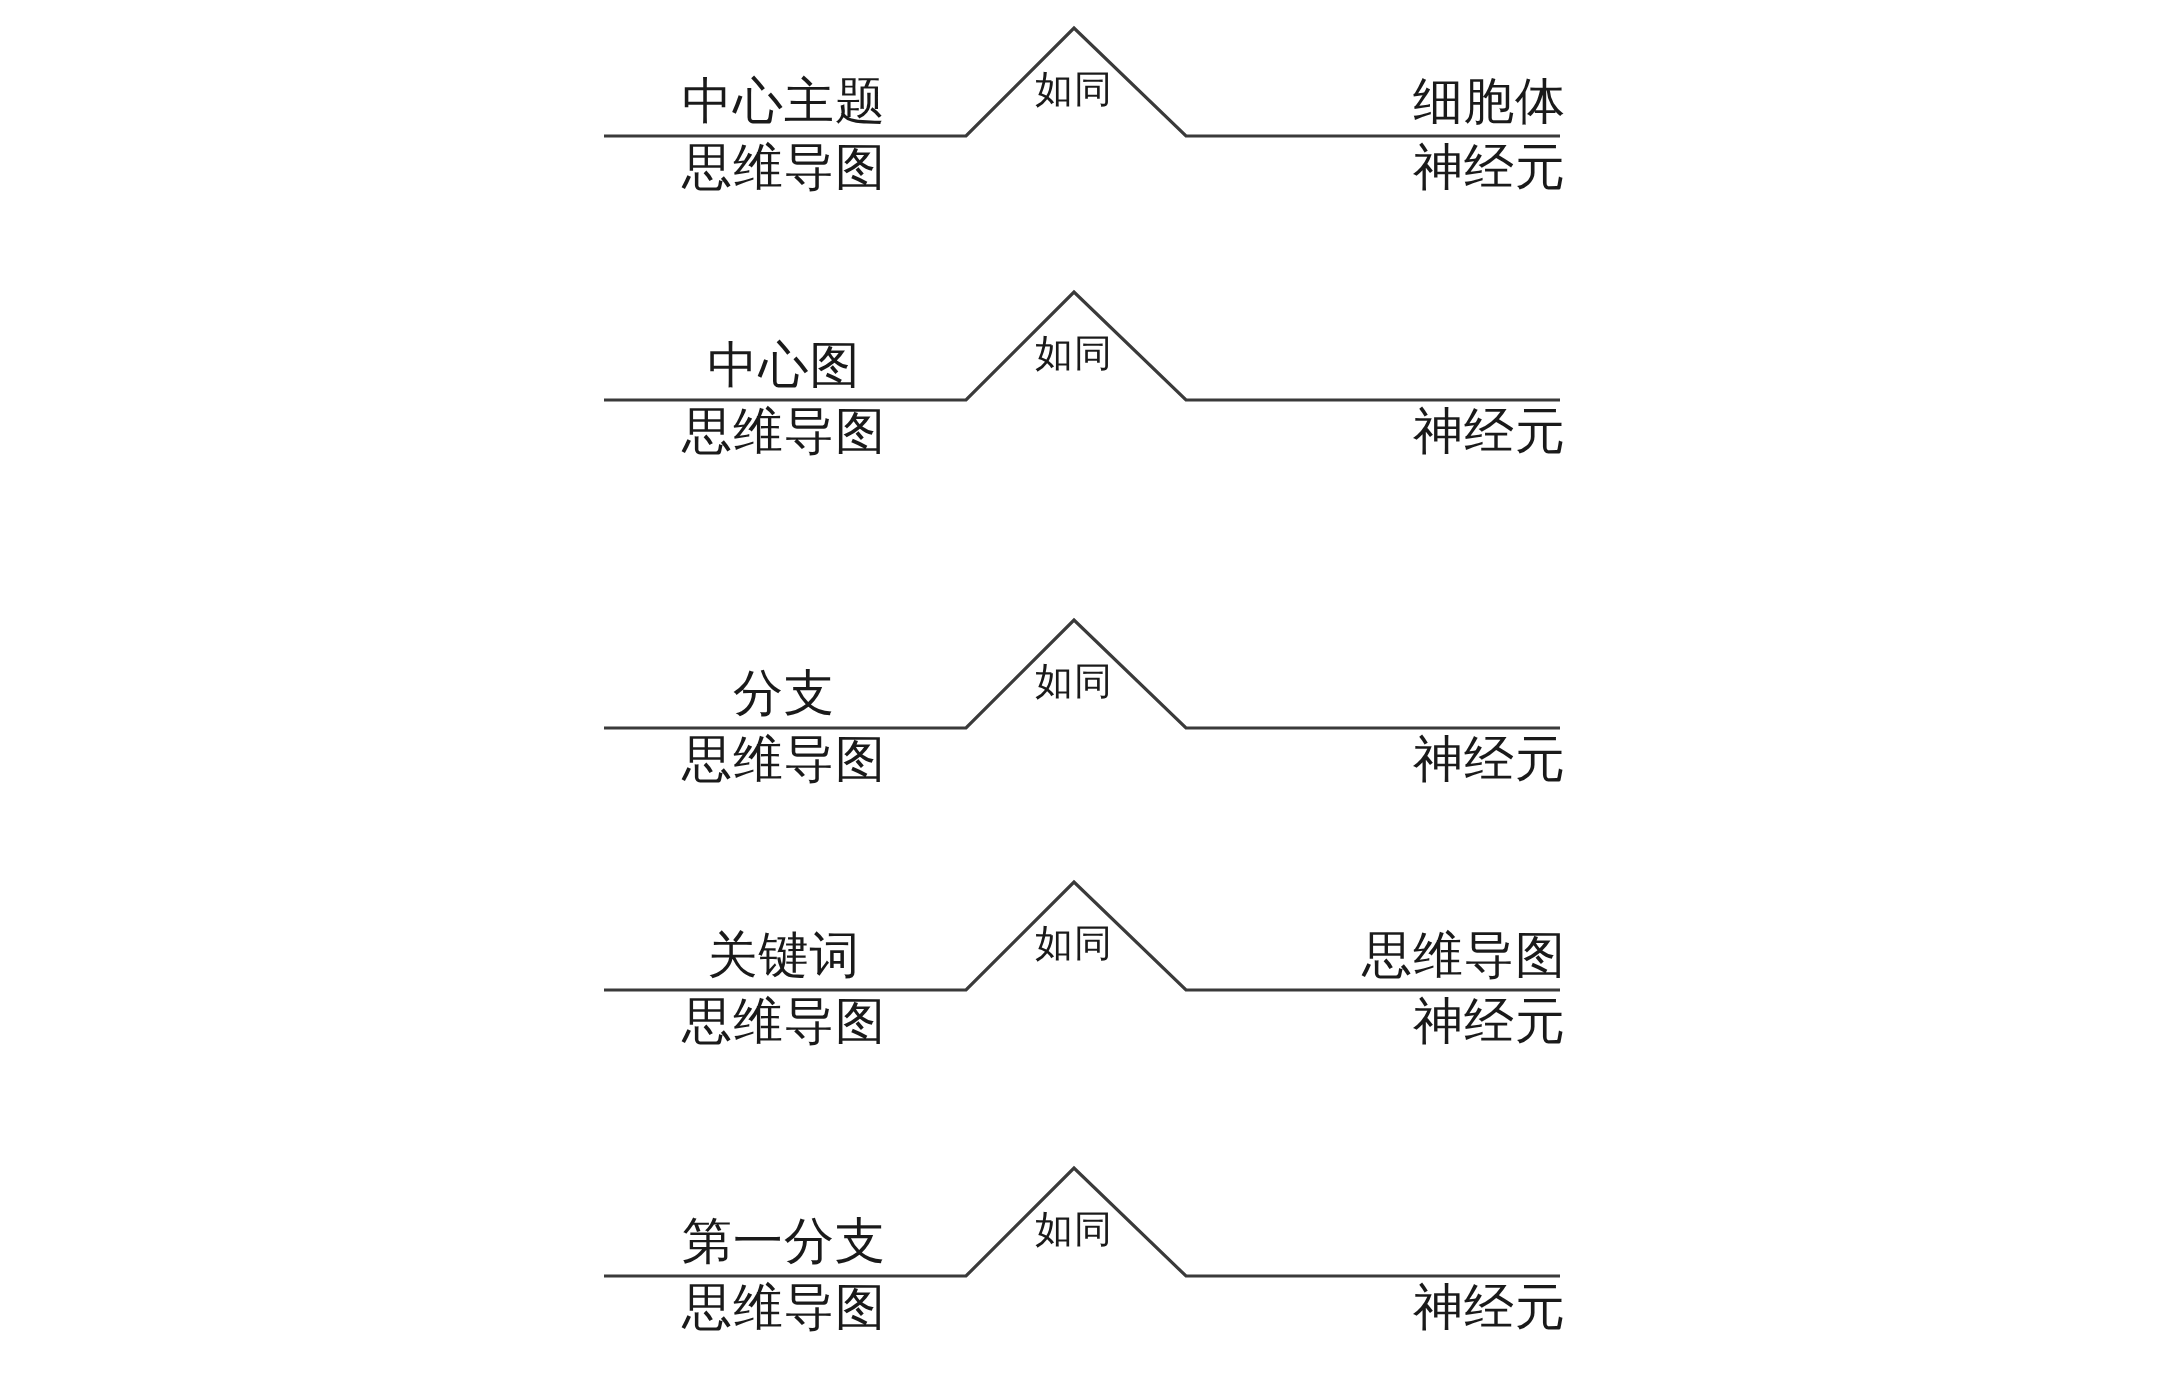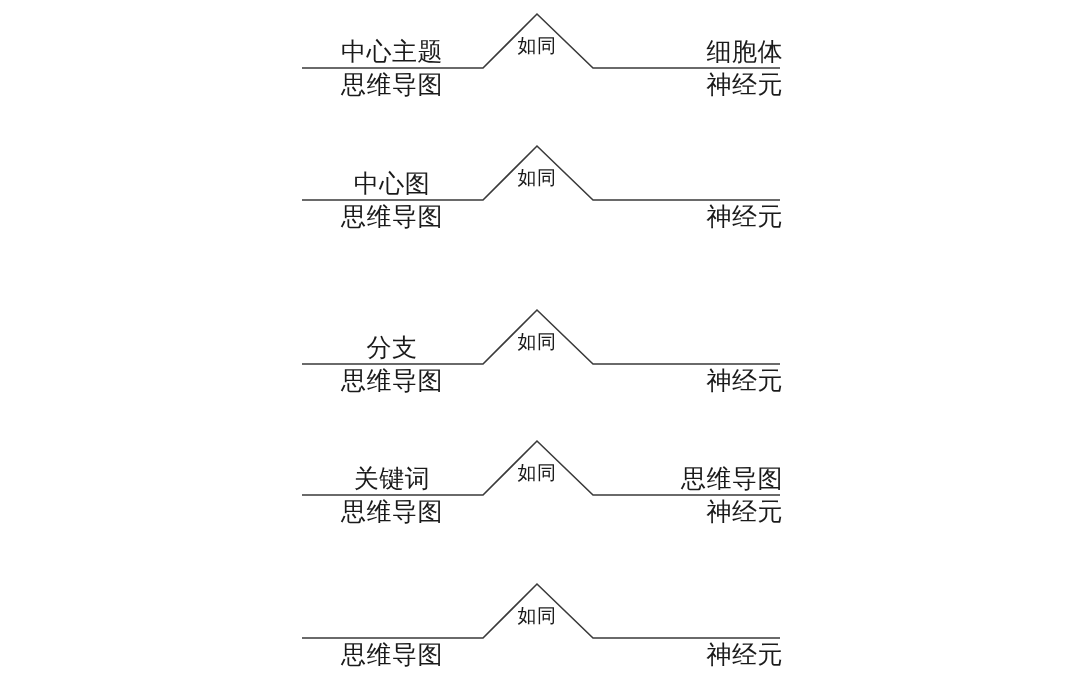--- a/index.html
+++ b/index.html
@@ -116,18 +116,19 @@
     <div class="term term-left term-bottom">思维导图</div>
     <div class="connector">如同</div>
     <div class="term term-right term-top">思维导图</div>
     <div class="term term-right term-bottom">神经元</div>
   </div>
 
   <div class="analogy-row" style="top:578px;">
     <svg class="row-rule" viewBox="0 0 1080 120">
       <path d="M302 60 L483 60 L537 6 L593 60 L780 60" fill="none" stroke="#3a3a3a" stroke-width="1.6" stroke-linejoin="miter" stroke-linecap="butt"></path>
     </svg>
+    <div class="term term-left term-top">第一分支</div>
     <div class="term term-left term-bottom">思维导图</div>
     <div class="connector">如同</div>
     <div class="term term-right term-bottom">神经元</div>
   </div>
 
 </div>
 
 </body></html>

